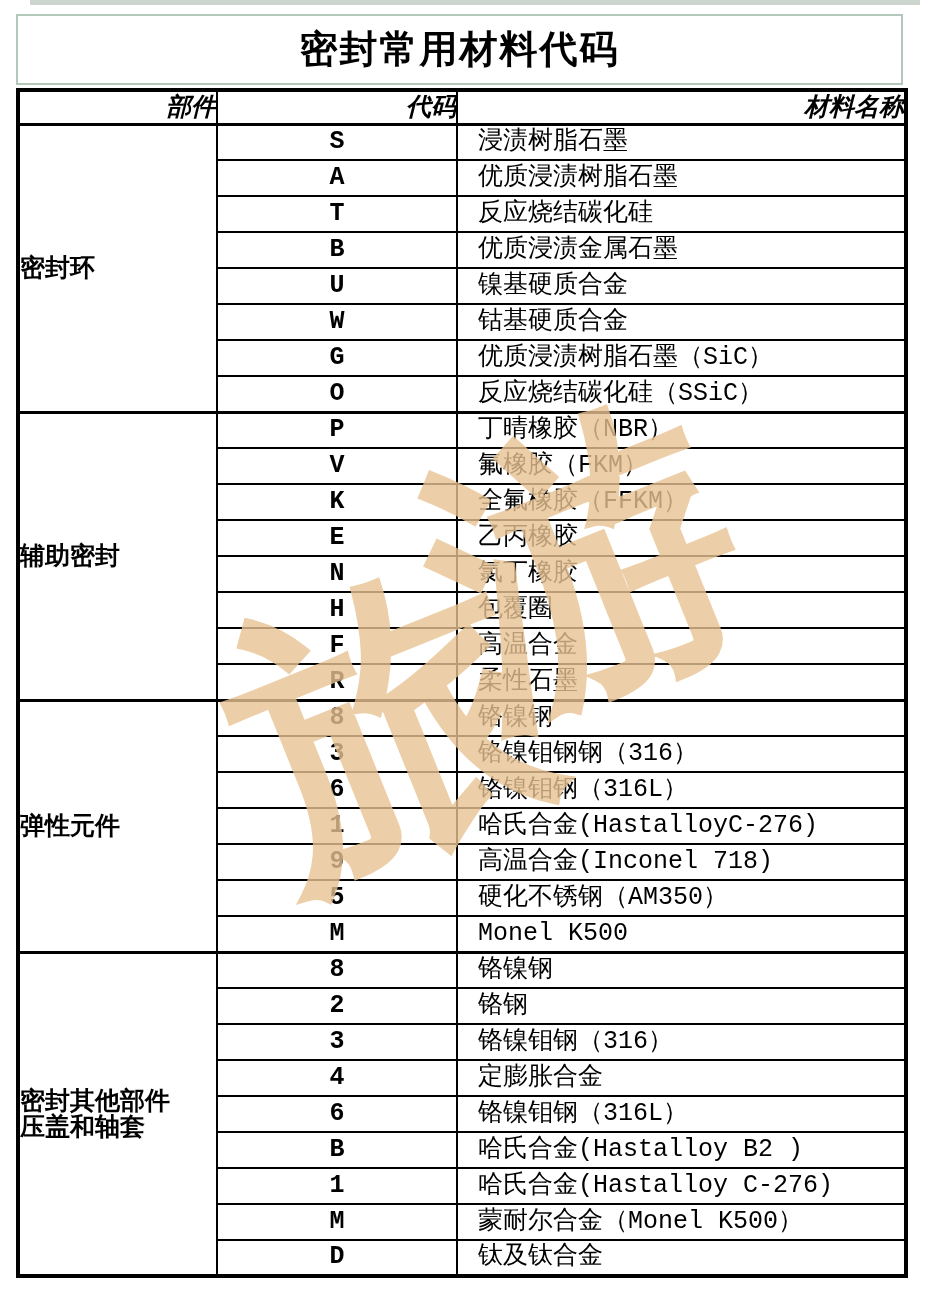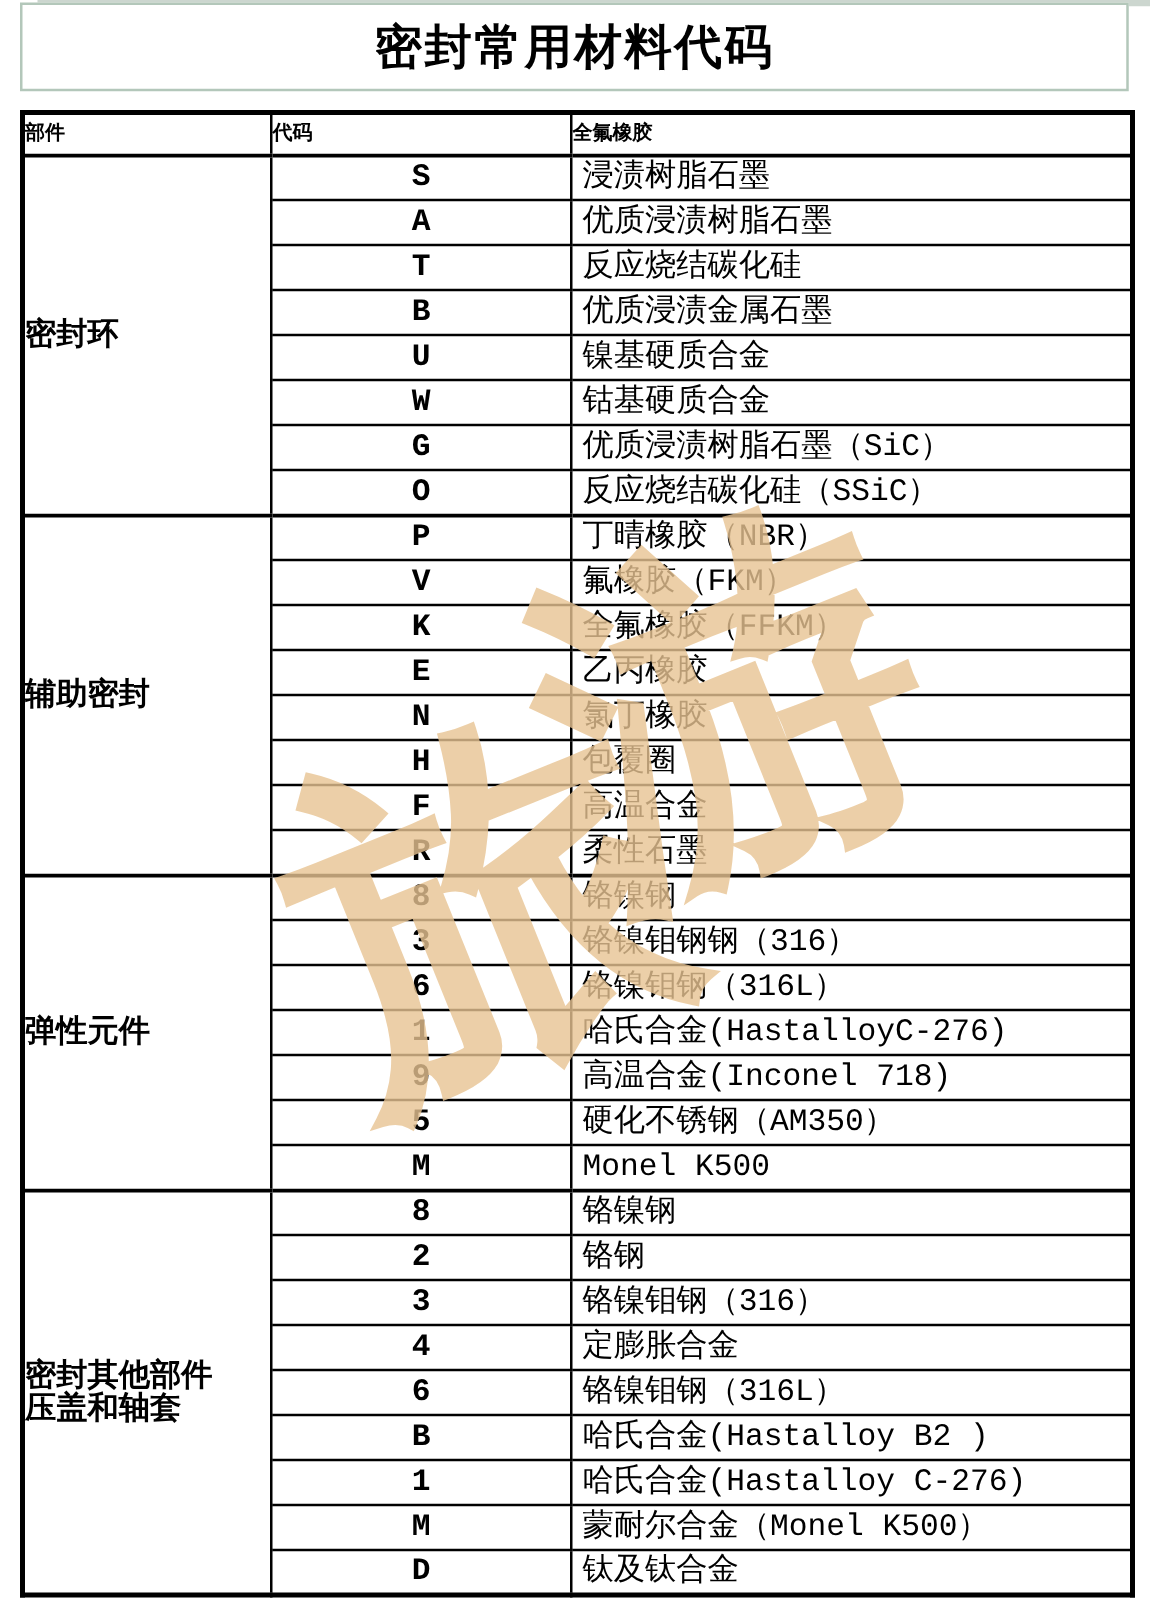--- a/index.html
+++ b/index.html
@@ -10,21 +10,21 @@
     background:#fff;
     overflow:hidden;
     font-family:"Liberation Serif", serif;
     color:#000;
   }
   .top-strip {
     position:absolute; left:30px; top:0; width:890px; height:5px;
     background:var(--top-strip,#ccd6cf);
   }
   .title-box {
-    position:absolute; left:16px; top:2px; width:887px; height:71px;
+    position:absolute; left:16px; top:14px; width:887px; height:71px;
     border:2px solid var(--title-border,#b3c7ba);
     background:#fff;
     display:flex; align-items:center; justify-content:center;
   }
   .title-box span {
     font-size:38px; font-weight:700; letter-spacing:2px;
     font-family:"Liberation Serif", serif;
   }
   table.material-table {
     position:absolute; left:16px; top:88px; width:892px;
@@ -32,37 +32,38 @@
     border:4px solid var(--table-border,#000);
     background:#fff;
   }
   table.material-table th, table.material-table td {
     border:2px solid var(--table-border,#000);
     vertical-align:middle;
     line-height:1.05;
   }
   thead th {
     height:34px;
-    font-size:16px; font-weight:700;
+    font-size:25px; font-weight:700;
     border-bottom-width:3px !important;
     font-family:"Liberation Serif", serif;
-    text-align:left;
+    text-align:right;
+    font-style:italic;
   }
   tbody td { height:36px; }
   td.part-cell {
     text-align:left; font-weight:700; font-size:25px;
     line-height:1.35;
     font-family:"Liberation Serif", serif;
   }
   td.code-cell {
     text-align:center; font-size:25px; font-weight:600;
     font-family:"Liberation Mono","DejaVu Sans Mono",monospace;
   }
   td.material-cell {
-    text-align:left; font-size:25px; padding-left:8px;
+    text-align:left; font-size:25px; padding-left:20px;
     font-family:"Liberation Mono","DejaVu Sans Mono",monospace;
     white-space:pre;
   }
   tr.section-start td { border-top-width:3px; }
   .col-part { width:199px; }
   .col-code { width:240px; }
   .watermark {
     position:absolute; left:240px; top:400px; width:520px; height:560px;
     z-index:5; pointer-events:none; opacity:.8;
   }
@@ -85,21 +86,21 @@
 
   <div class="title-box">
     <span>密封常用材料代码</span>
   </div>
 
   <table class="material-table">
     <thead>
       <tr>
         <th class="col-part">部件</th>
         <th class="col-code">代码</th>
-        <th class="col-material">全氟橡胶</th>
+        <th class="col-material">材料名称</th>
       </tr>
     </thead>
     <tbody>
         <tr class="section-start">
           <td class="part-cell" rowspan="8">密封环</td>
           <td class="code-cell">S</td>
           <td class="material-cell">浸渍树脂石墨</td>
         </tr>
         <tr>
           <td class="code-cell">A</td>

